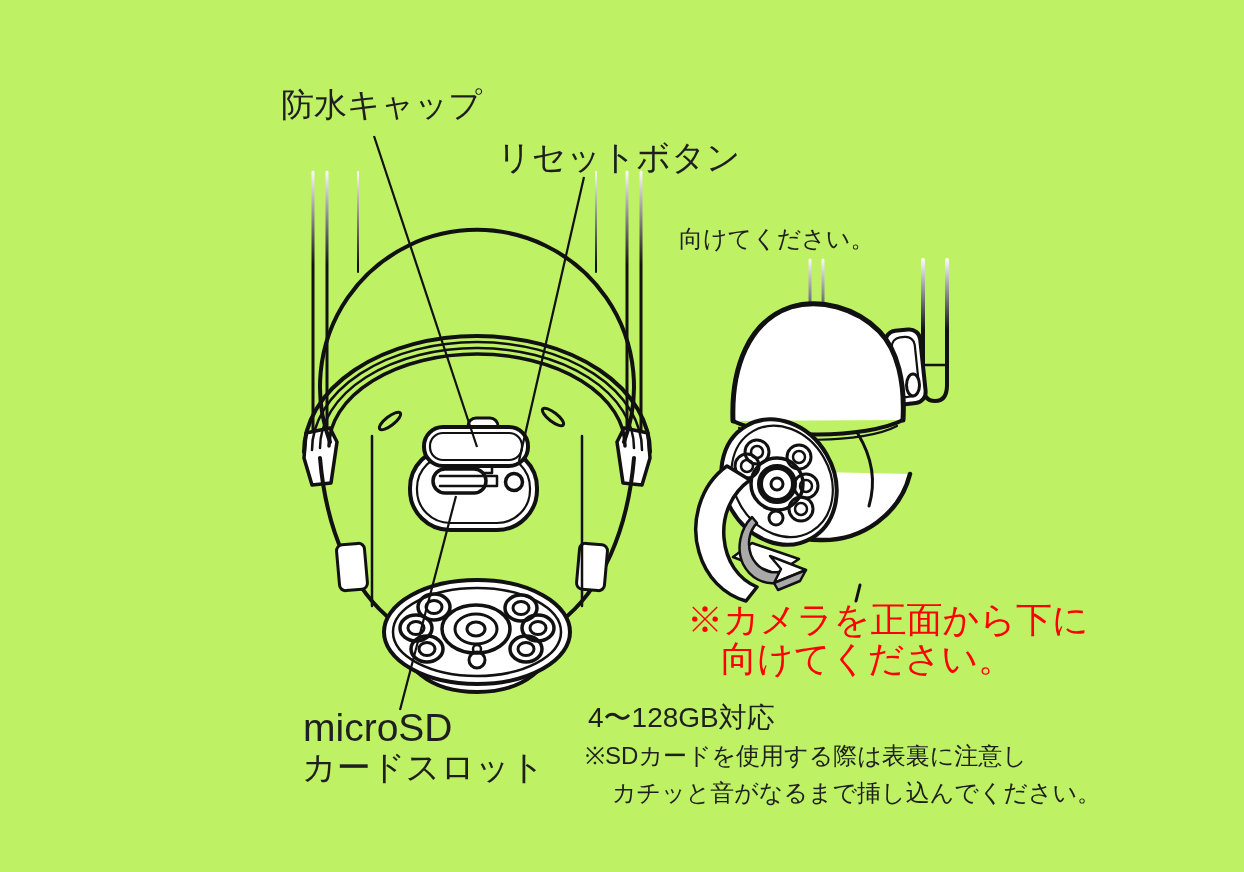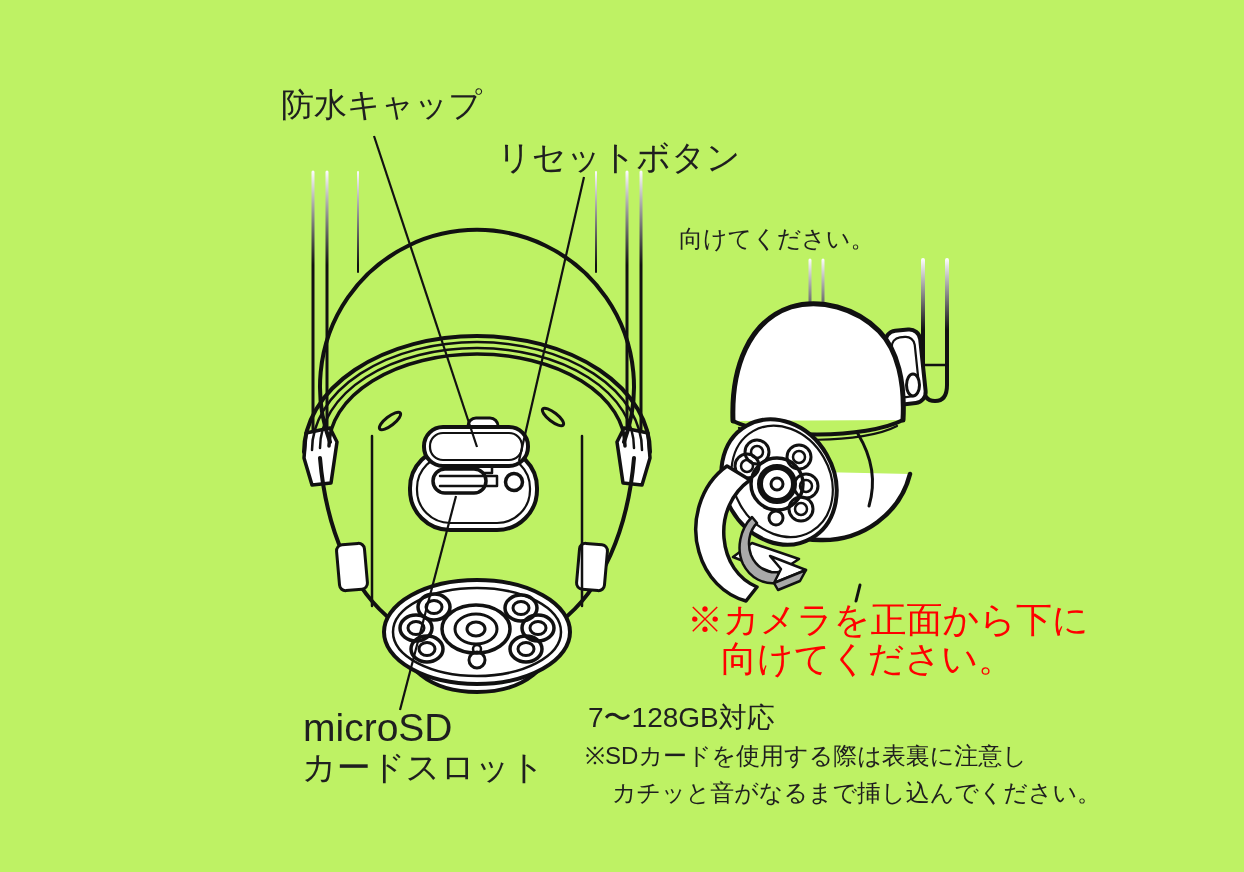--- a/index.html
+++ b/index.html
@@ -191,17 +191,17 @@
   <div class="t lbl-reset" style="left:497px;top:140px;">リセットボタン</div>
 
   <div class="t note" style="left:679px;top:226px;">向けてください。</div>
 
   <div class="t warn" style="left:687px;top:601px;">※カメラを正面から下に</div>
   <div class="t warn" style="left:721px;top:640px;">向けてください。</div>
 
   <div class="t msd-latin" style="left:303px;top:708px;">microSD</div>
   <div class="t msd-kana" style="left:302px;top:750px;text-align:center;">カードスロット</div>
 
-  <div class="t cap-size" style="left:588px;top:703px;">7〜128GB対応</div>
+  <div class="t cap-size" style="left:588px;top:703px;">4〜128GB対応</div>
   <div class="t note" style="left:585px;top:743px;">※SDカードを使用する際は表裏に注意し</div>
   <div class="t note" style="left:612px;top:780px;">カチッと音がなるまで挿し込んでください。</div>
 
 </div>
 
 </body></html>

